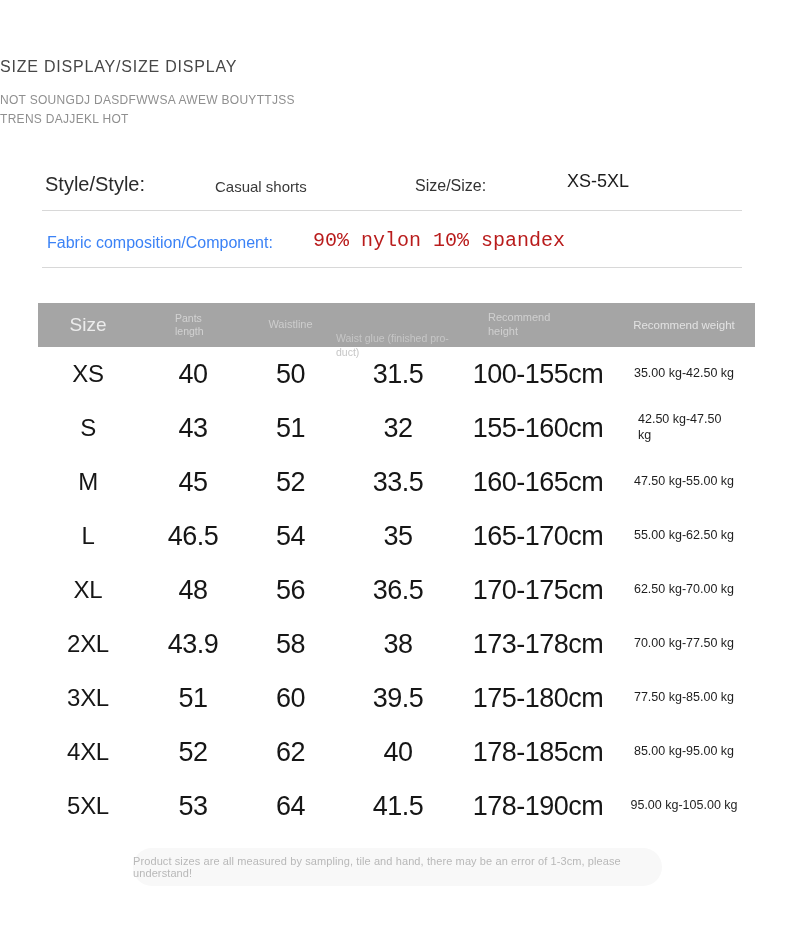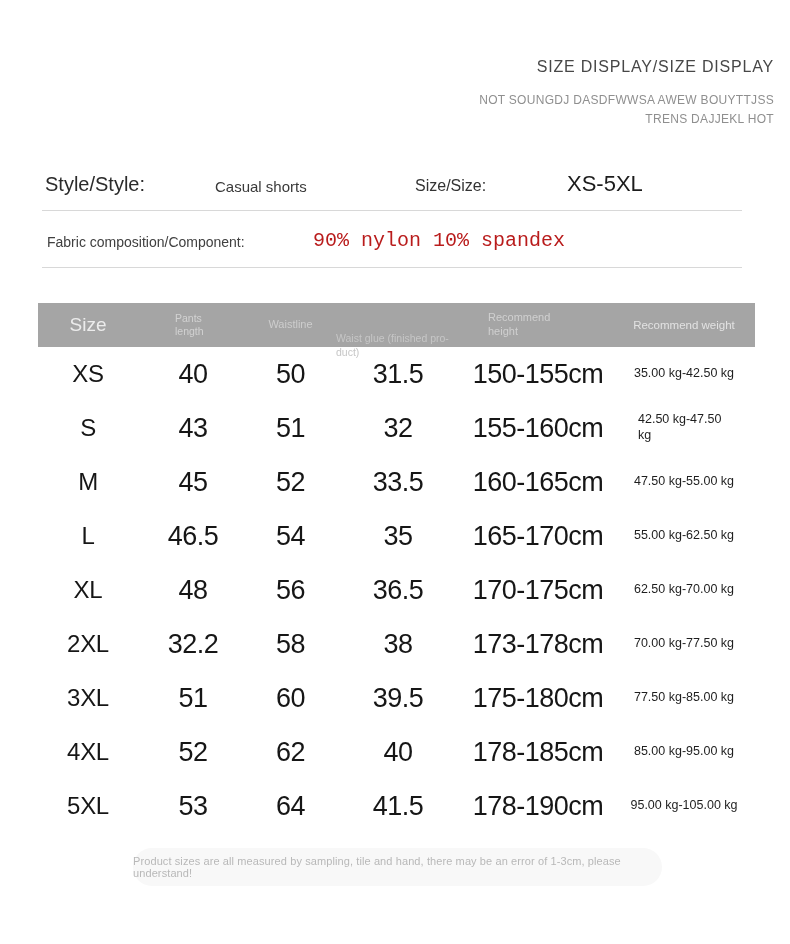--- a/index.html
+++ b/index.html
@@ -3,37 +3,37 @@
 <meta charset="utf-8">
 <style>
   html,body{margin:0;padding:0;background:#ffffff;}
   #stage{
     position:relative;width:790px;height:944px;margin:0 auto;
     background:#ffffff;overflow:hidden;
     font-family:"Liberation Sans", sans-serif;
     -webkit-font-smoothing:antialiased;
   }
   .abs{position:absolute;}
-  .centered{left:0;right:16px;text-align:right;}
+  .centered{left:0;right:16px;text-align:left;}
 
   
   .page-title{top:58px;font-size:16px;letter-spacing:.8px;color:#474747;}
   .subtitle{font-size:12px;letter-spacing:.3px;color:#8f8f8f;}
   .sub1{top:93px;}
   .sub2{top:112px;}
 
   
   .style-label{left:45px;top:173px;font-size:20px;color:#2b2b2b;}
   .style-value{left:215px;top:178px;font-size:15px;color:#3a3a3a;}
   .size-label{left:415px;top:177px;font-size:16px;color:#333333;}
-  .size-value{left:567px;top:171px;font-size:22px;color:#1c1c1c;}
+  .size-value{left:567px;top:171px;font-size:18px;color:#1c1c1c;}
   .divider{left:42px;width:700px;height:1px;background:#d8d8d8;}
   .div1{top:210px;}
   .div2{top:267px;}
-  .fabric-label{left:47px;top:234px;font-size:14px;color:#404040;}
+  .fabric-label{left:47px;top:234px;font-size:16px;color:#3b82f6;}
   .fabric-value{left:313px;top:229px;font-size:20px;color:#b91c1c;font-family:Liberation Mono, monospace;}
 
   
   .header-bar{
     left:38px;top:303px;width:717px;height:44px;background:#a5a5a5;
     display:flex;align-items:center;
   }
   .hcell{box-sizing:border-box;text-align:center;line-height:1.25;}
   .c1{width:100px;} .c2{width:110px;} .c3{width:85px;}
   .c4{width:130px;} .c5{width:150px;} .c6{width:142px;}
@@ -86,21 +86,21 @@
     <div class="hcell c5 h-height">Recommend height</div>
     <div class="hcell c6 h-weight">Recommend weight</div>
   </div>
 
   <div class="abs rows">
     <div class="row">
       <div class="cell c1 sizecell">XS</div>
       <div class="cell c2 num">40</div>
       <div class="cell c3 num">50</div>
       <div class="cell c4 num">31.5</div>
-      <div class="cell c5 num">150-155cm</div>
+      <div class="cell c5 num">100-155cm</div>
       <div class="cell c6 wcell">35.00 kg-42.50 kg</div>
     </div>
     <div class="row">
       <div class="cell c1 sizecell">S</div>
       <div class="cell c2 num">43</div>
       <div class="cell c3 num">51</div>
       <div class="cell c4 num">32</div>
       <div class="cell c5 num">155-160cm</div>
       <div class="cell c6 wcell">42.50 kg-47.50 kg</div>
     </div>
@@ -123,21 +123,21 @@
     <div class="row">
       <div class="cell c1 sizecell">XL</div>
       <div class="cell c2 num">48</div>
       <div class="cell c3 num">56</div>
       <div class="cell c4 num">36.5</div>
       <div class="cell c5 num">170-175cm</div>
       <div class="cell c6 wcell">62.50 kg-70.00 kg</div>
     </div>
     <div class="row">
       <div class="cell c1 sizecell">2XL</div>
-      <div class="cell c2 num">32.2</div>
+      <div class="cell c2 num">43.9</div>
       <div class="cell c3 num">58</div>
       <div class="cell c4 num">38</div>
       <div class="cell c5 num">173-178cm</div>
       <div class="cell c6 wcell">70.00 kg-77.50 kg</div>
     </div>
     <div class="row">
       <div class="cell c1 sizecell">3XL</div>
       <div class="cell c2 num">51</div>
       <div class="cell c3 num">60</div>
       <div class="cell c4 num">39.5</div>

